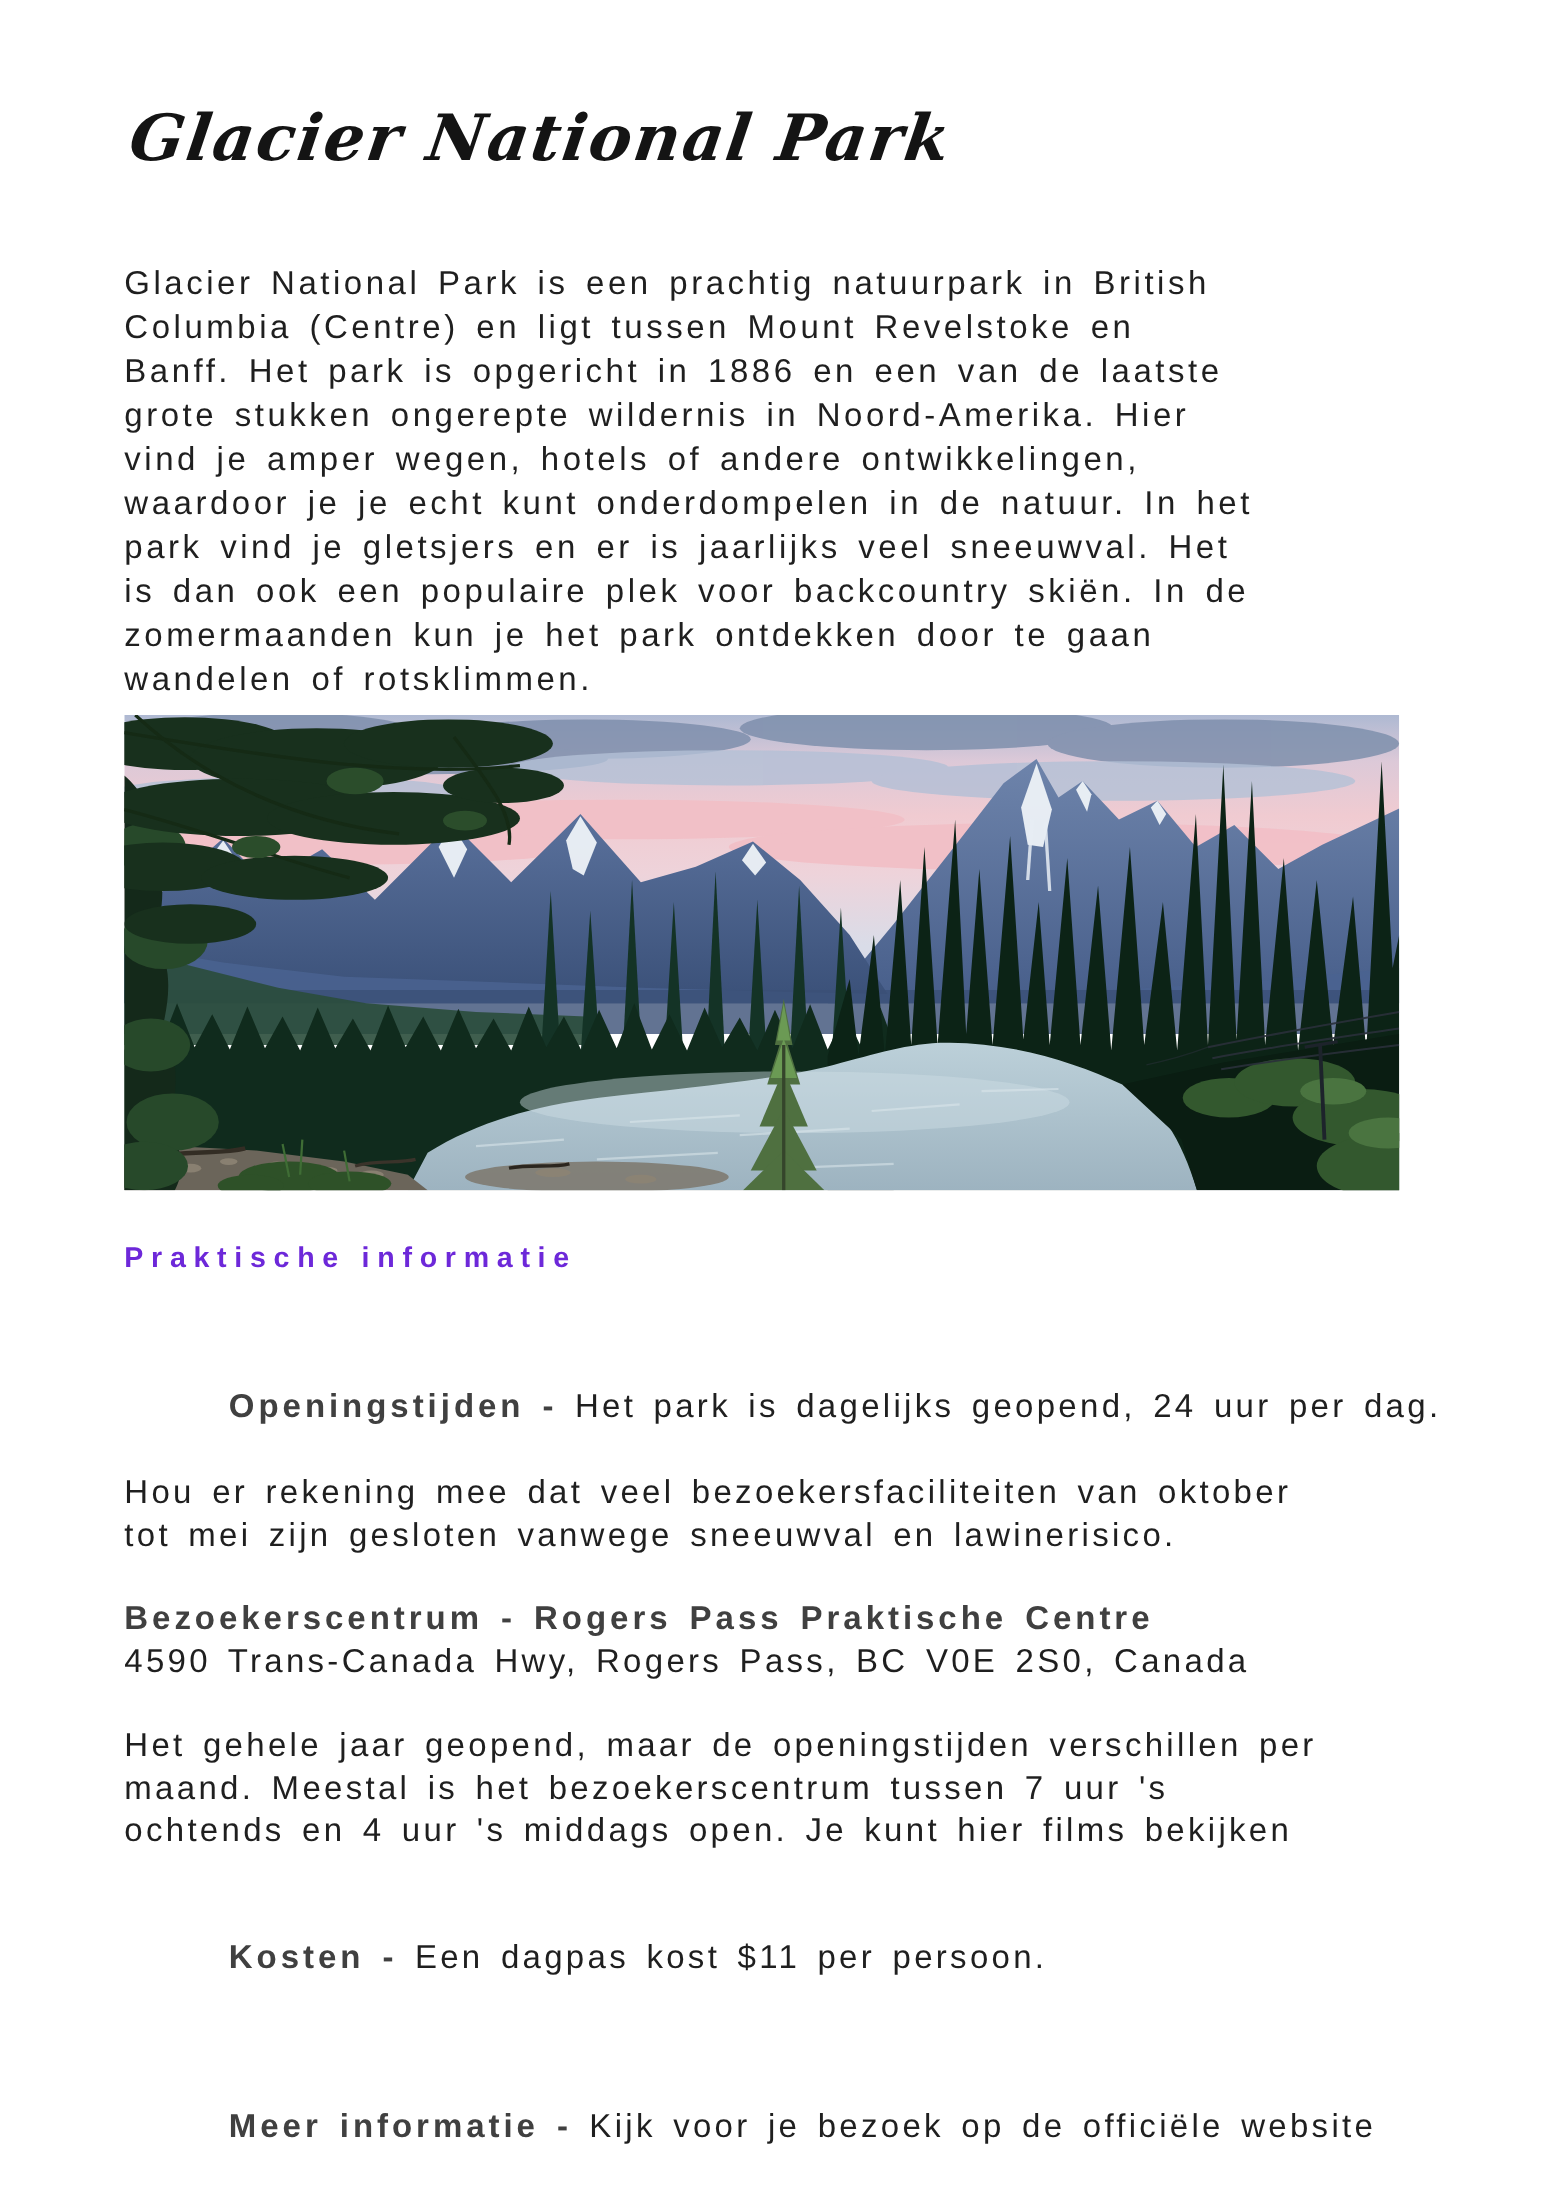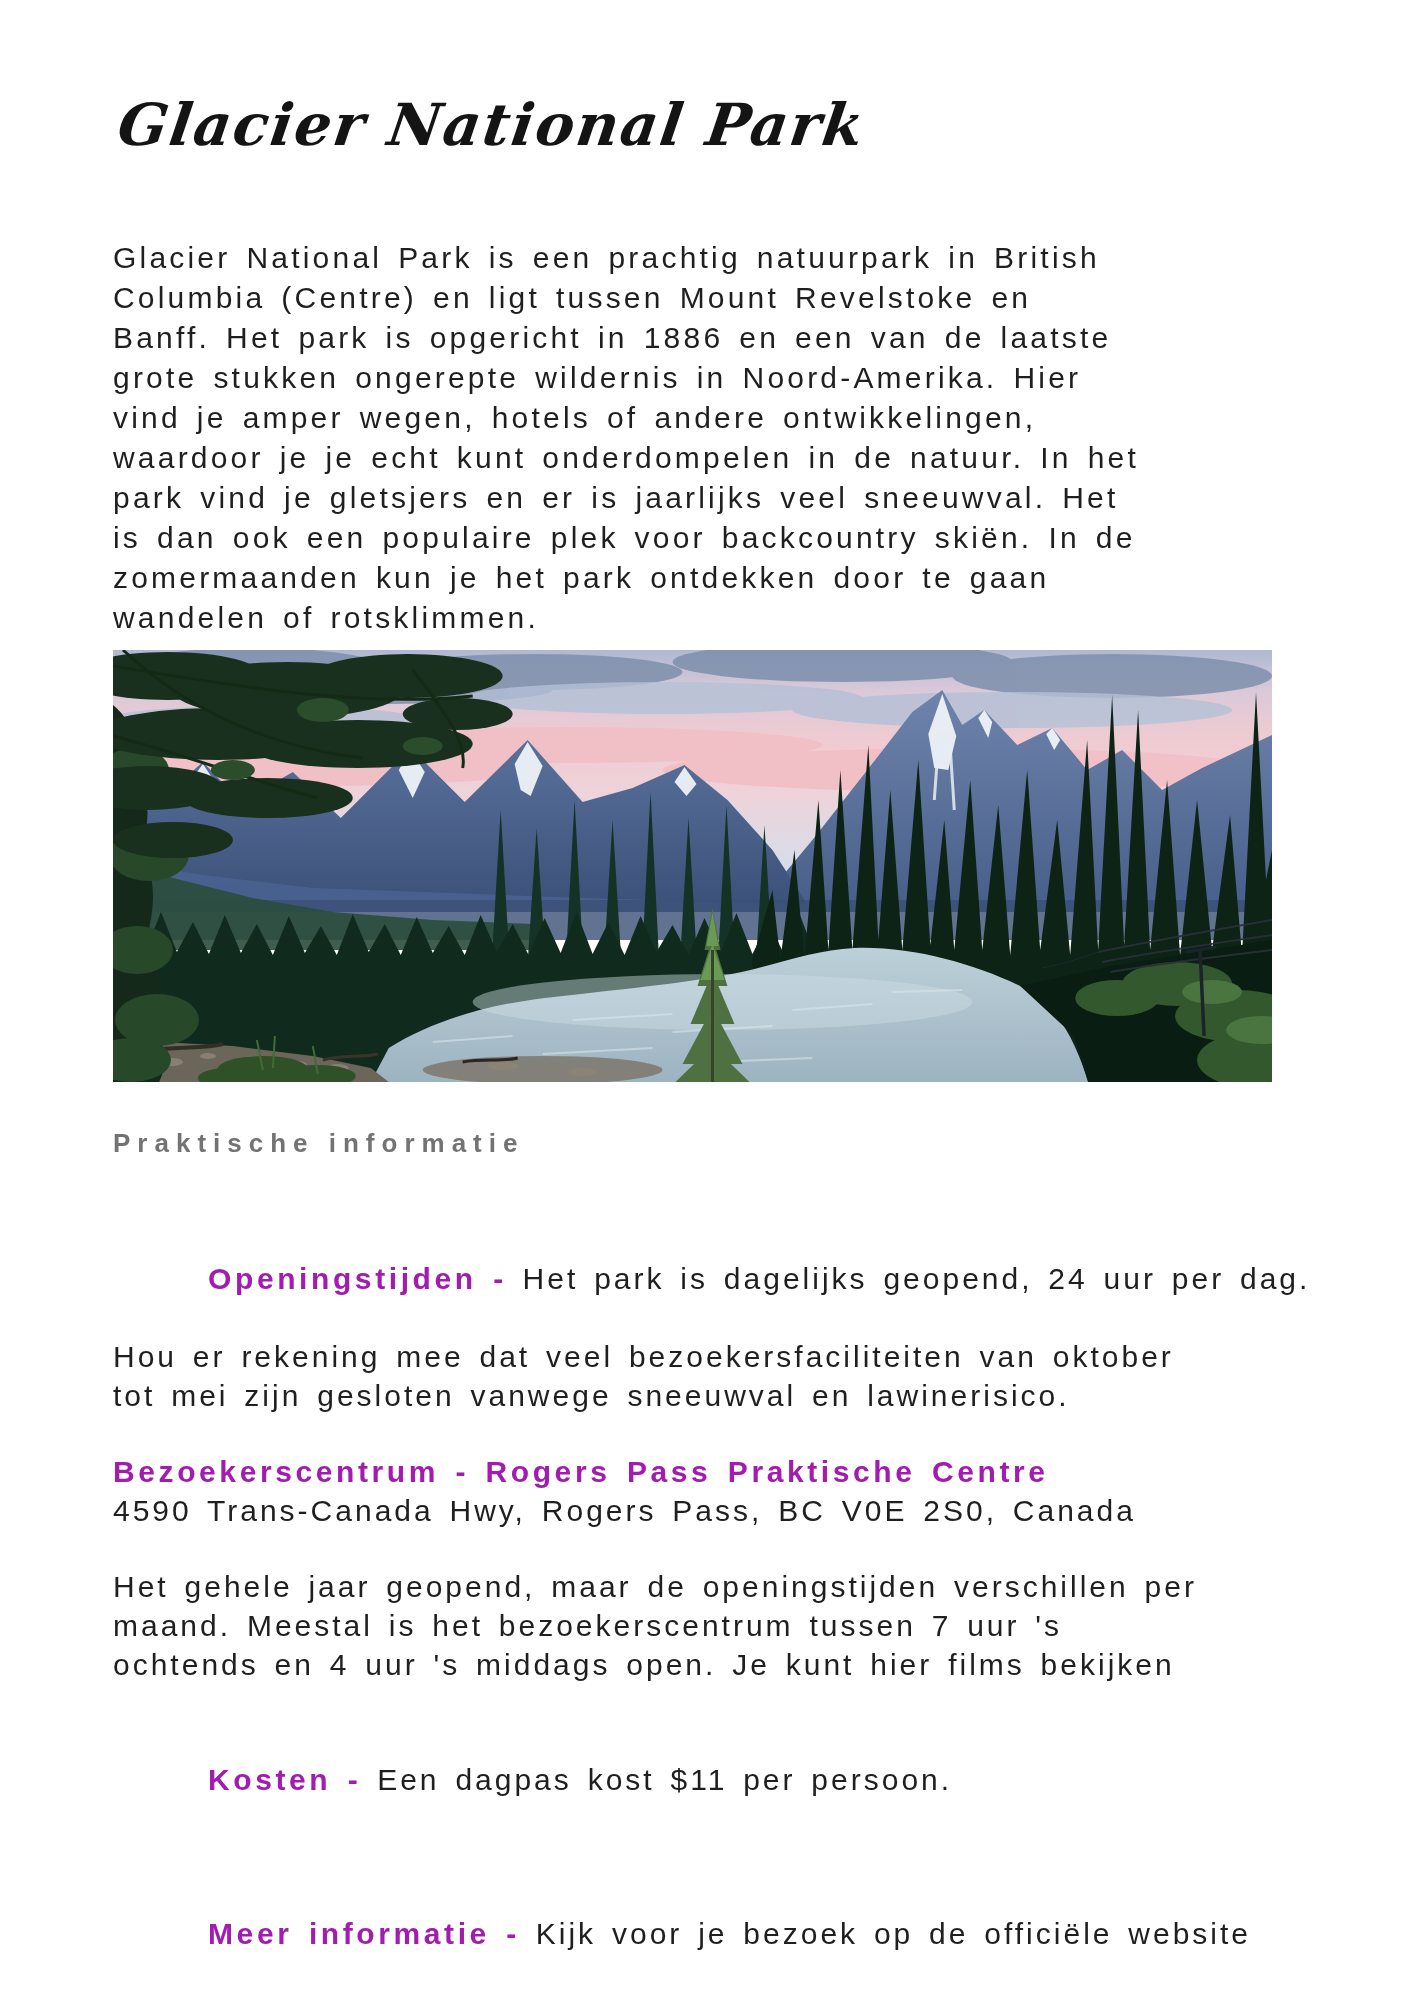--- a/index.html
+++ b/index.html
@@ -13,26 +13,26 @@
     font-family:"DejaVu Serif",serif;font-style:italic;font-weight:700;
     font-size:58px;line-height:78px;letter-spacing:2px;color:#141414;
     transform:skewX(-8deg);transform-origin:left bottom;
   }
   .intro{margin-top:74px;}
   .line{
     white-space:pre;font-size:30px;line-height:39px;
     letter-spacing:3px;word-spacing:4.5px;color:#1f1f1f;
   }
   .intro .line{line-height:40px;letter-spacing:3.2px;}
-  .bold{font-weight:700;letter-spacing:3.6px;color:#a21caf;}
+  .bold{font-weight:700;letter-spacing:3.6px;color:#404040;}
   .photo{margin:12px 0 0 0;width:1159px;height:432px;}
   .photo svg{display:block;width:100%;height:100%;}
   .section-heading{
     margin:44px 0 0 0;font-size:26px;font-weight:700;
-    letter-spacing:7px;color:#737373;line-height:34px;white-space:pre;
+    letter-spacing:7px;color:#6d28d9;line-height:34px;white-space:pre;
   }
   .block{margin-top:37px;}
   .block.first{margin-top:60px;}
 </style>
 </head>
 <body>
 
 <div class="content">
 
   <h1 class="script-title">Glacier National Park</h1>

